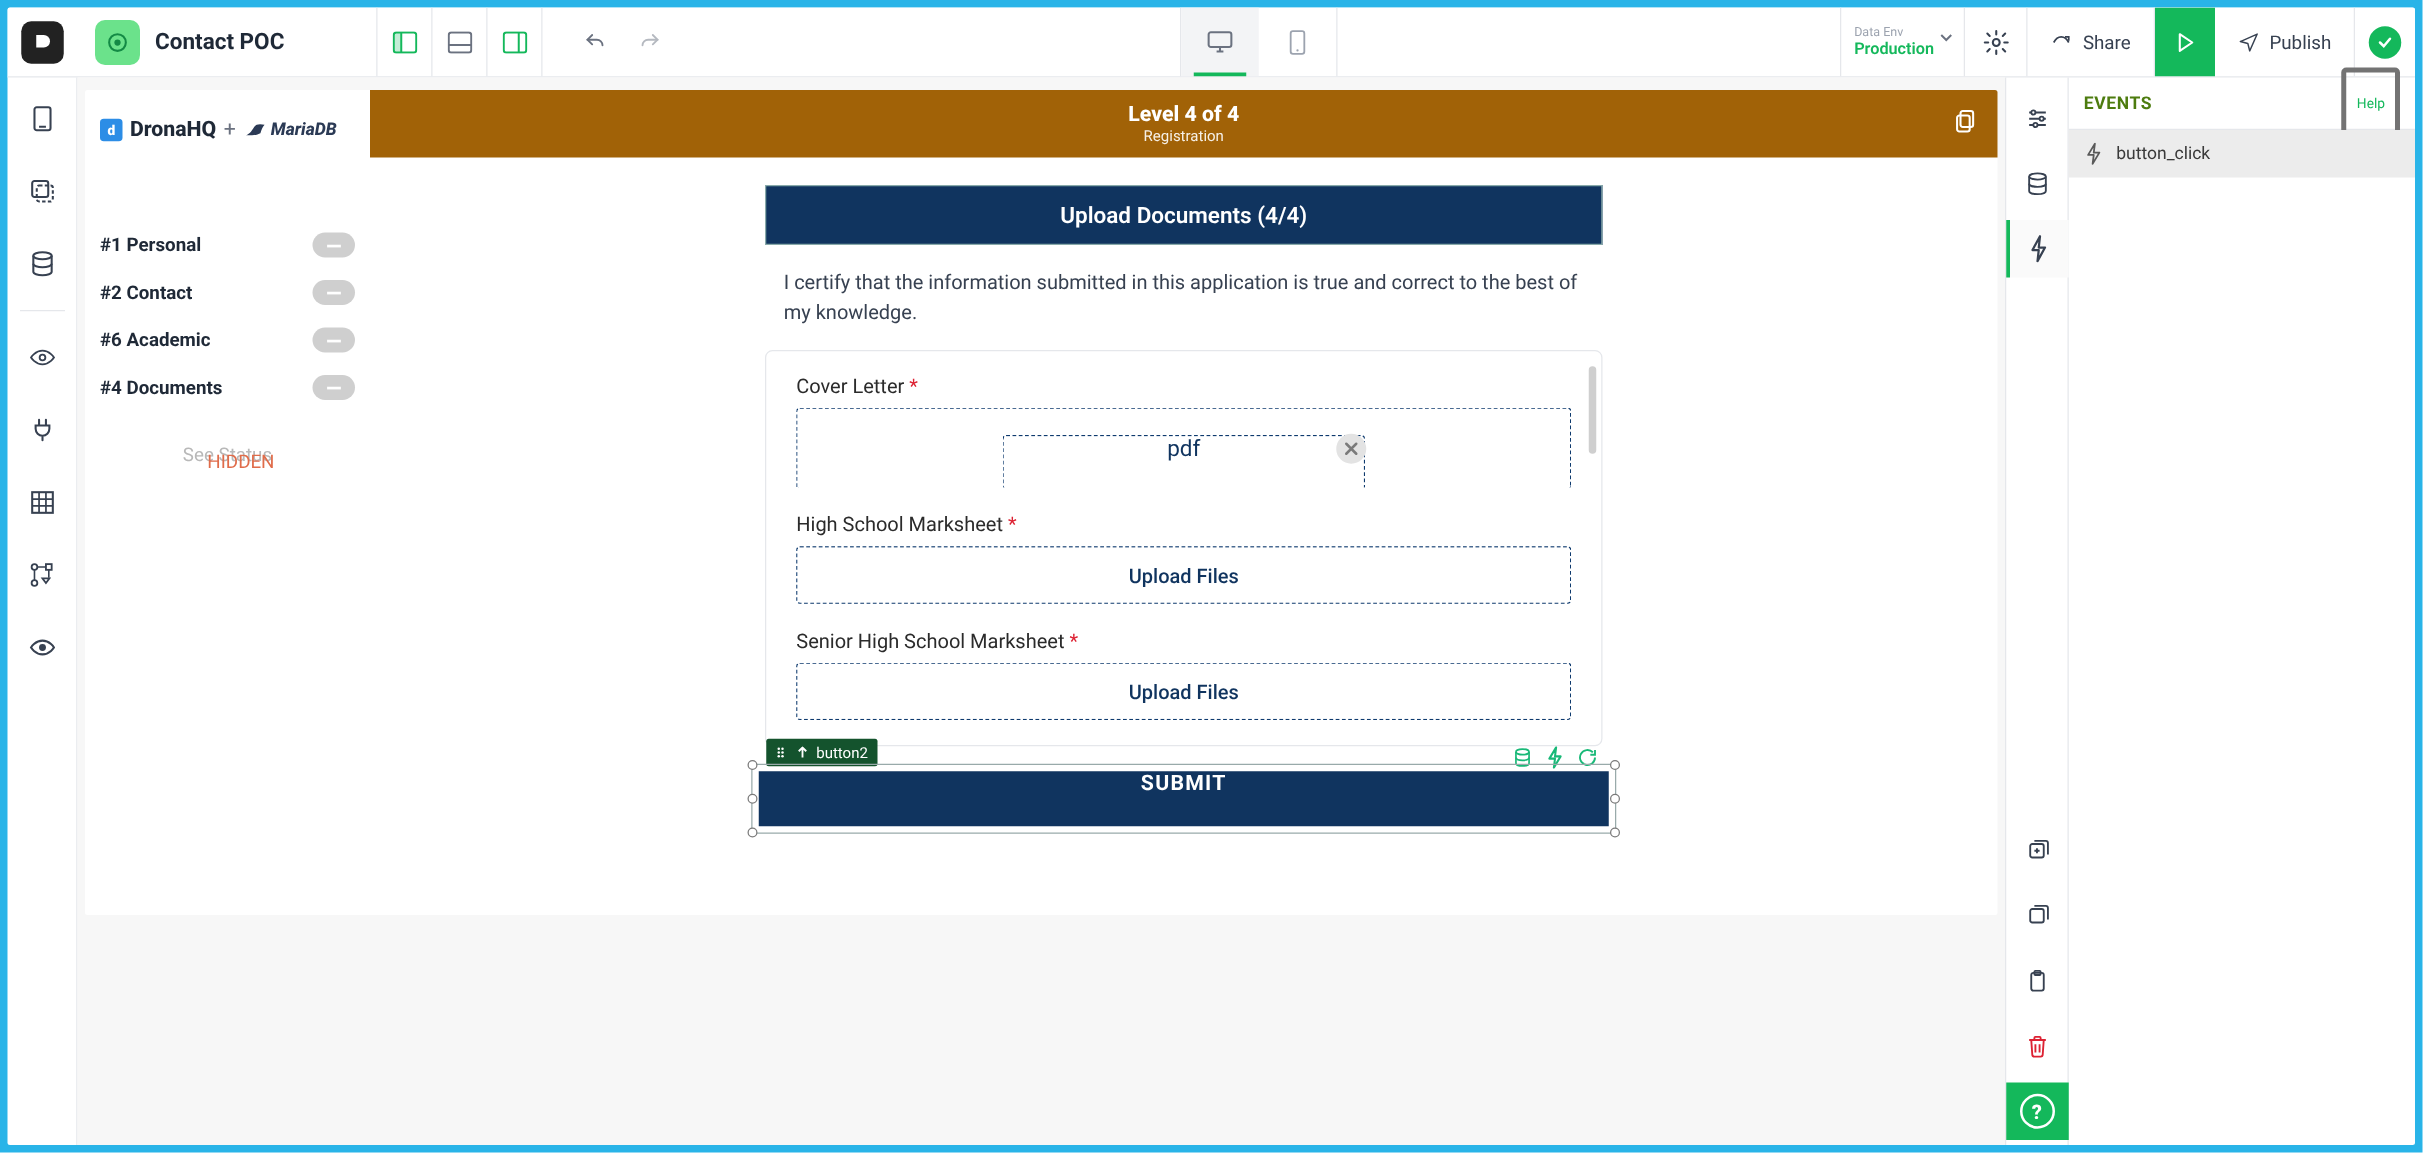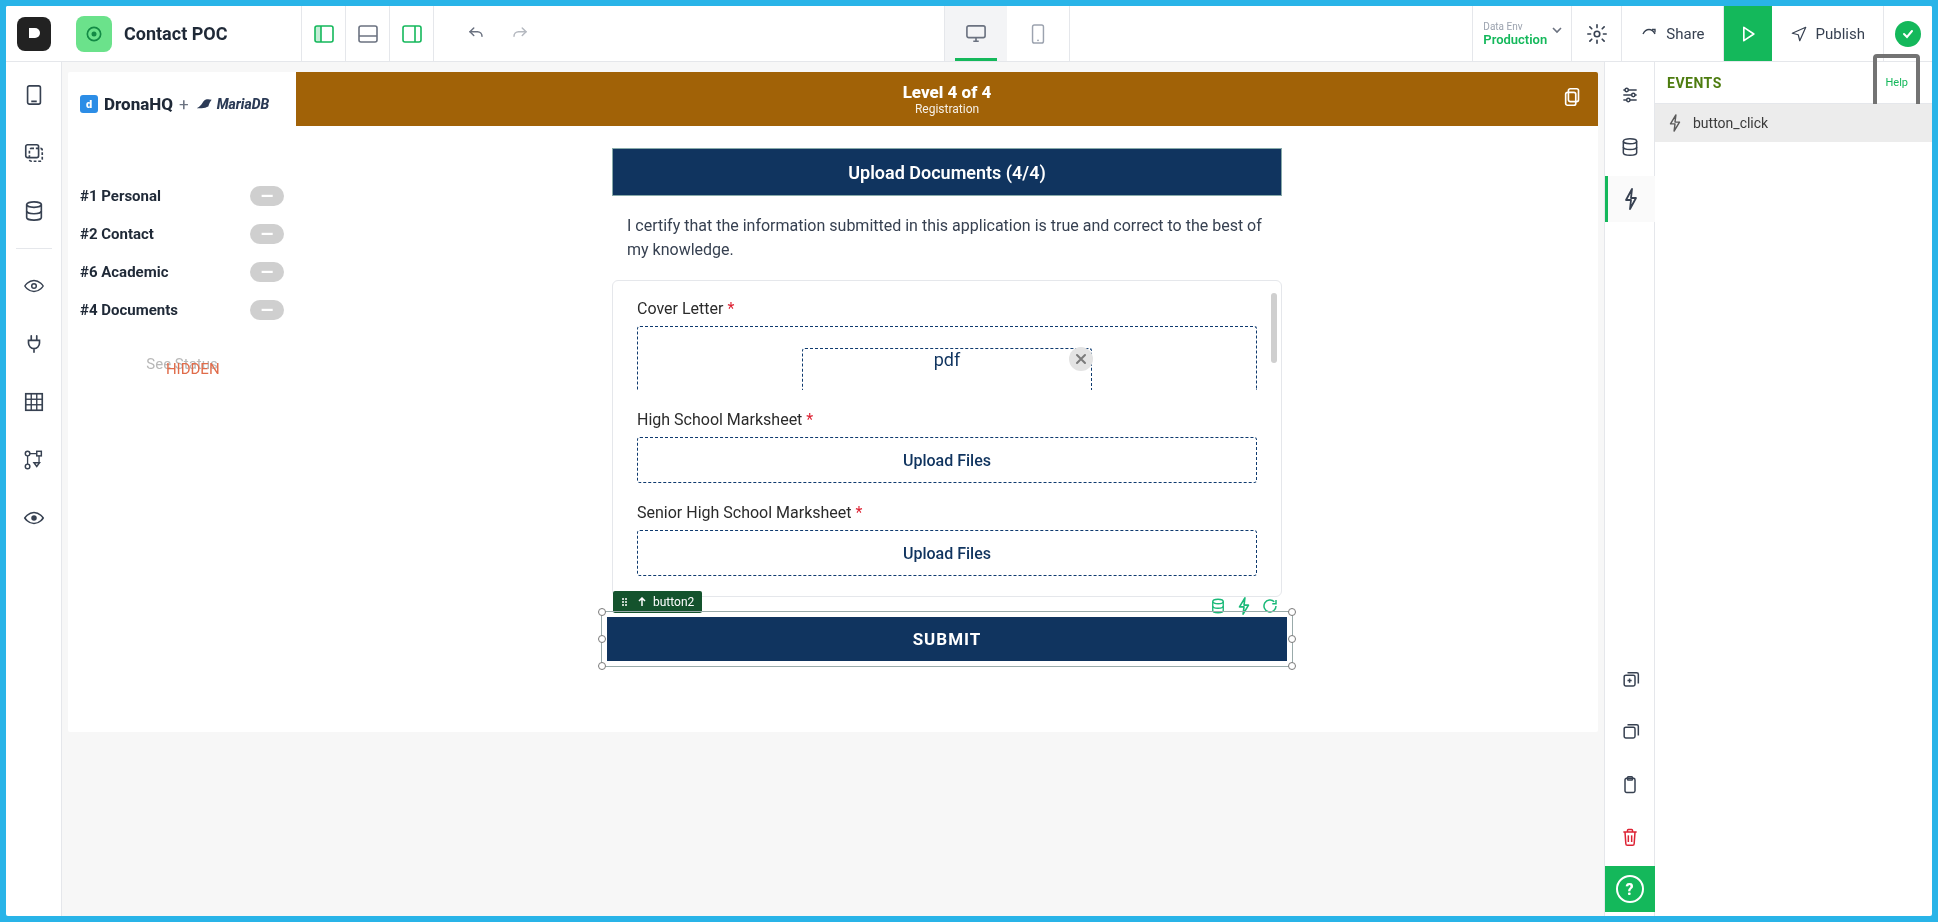--- a/index.html
+++ b/index.html
@@ -69,21 +69,21 @@
   .fld-label .req { color:#d23; }
   .uploadbox { border:1px dashed #0e3a6e; border-radius:3px; height:46px; display:flex; align-items:center; justify-content:center; color:#10345f; font-size:16px; font-weight:500; cursor:pointer;}
   .cover-wrap { border:1px dashed #0e3a6e; border-radius:3px; height:64px; display:flex; align-items:center; justify-content:center; position:relative;}
   .cover-inner { width:290px; height:42px; border:1px dashed #0e3a6e; border-top-left-radius:3px; border-top-right-radius:3px; border-bottom:none; display:flex; justify-content:center; position:relative; top:10px;}
   .cover-inner .pdf { color:#10345f; font-size:18px;}
   .cover-inner .xcircle { position:absolute; right:-2px; top:-2px; width:24px; height:24px; border-radius:50%; background:#e3e3e3; color:#868686; display:flex; align-items:center; justify-content:center; cursor:pointer;}
   .cover-wrap { border-bottom:none; border-bottom-left-radius:0; border-bottom-right-radius:0;}
 
   .submit-wrap { margin:20px auto 0; width:680px; position:relative;}
   .tagchip { position:absolute; top:-26px; left:6px; height:22px; background:#14532d; color:#fff; display:flex; align-items:center; padding:0 8px; font-size:12px; gap:6px; border-radius:2px;}
-  .submitbtn { width:100%; height:44px; background:#10345f; color:#fff; font-size:17px; font-weight:700; display:flex; align-items:center; justify-content:center; letter-spacing:1px; position:relative;}
+  .submitbtn { width:100%; height:44px; background:#10345f; color:#fff; font-size:17px; font-weight:700; display:flex; align-items:flex-start; justify-content:center; letter-spacing:1px; position:relative;}
   .sel-handles { position:absolute; inset:-6px; border:1px solid #9aa; pointer-events:none;}
   .sel-handles .h { position:absolute; width:8px; height:8px; background:#fff; border:1px solid #7a7a7a; border-radius:50%;}
   .sel-handles .h.tl{top:-4px; left:-4px;} .sel-handles .h.tr{top:-4px; right:-4px;}
   .sel-handles .h.bl{bottom:-4px; left:-4px;} .sel-handles .h.br{bottom:-4px; right:-4px;}
   .sel-handles .h.ml{top:50%; left:-4px; transform:translateY(-50%);} 
   .sel-handles .h.mr{top:50%; right:-4px; transform:translateY(-50%);} 
   .submit-icons { position:absolute; right:6px; top:-22px; display:flex; gap:4px; color:#19b978;}
   .submit-icons .si { width:22px; height:22px; display:flex; align-items:center; justify-content:center;}
 
   

